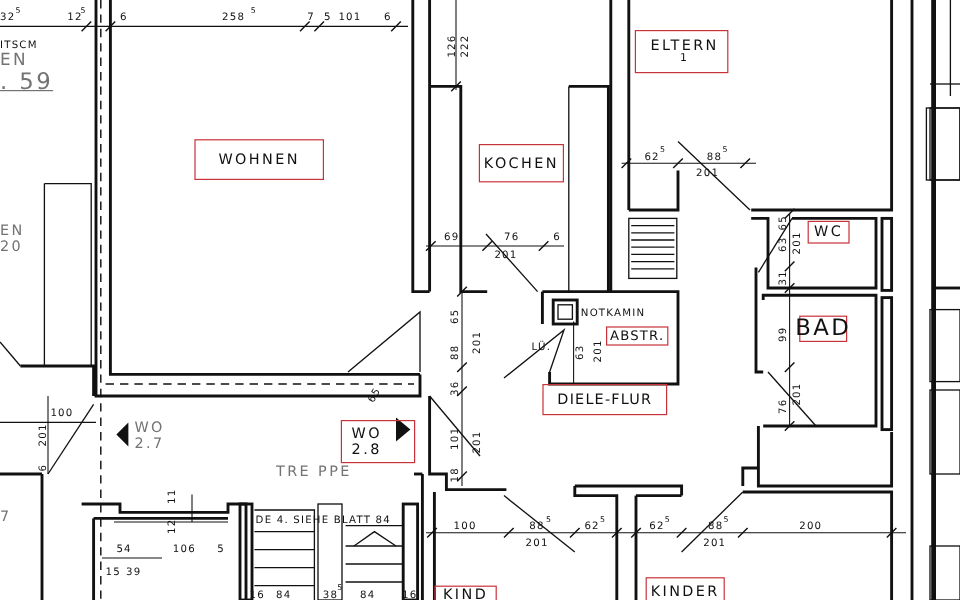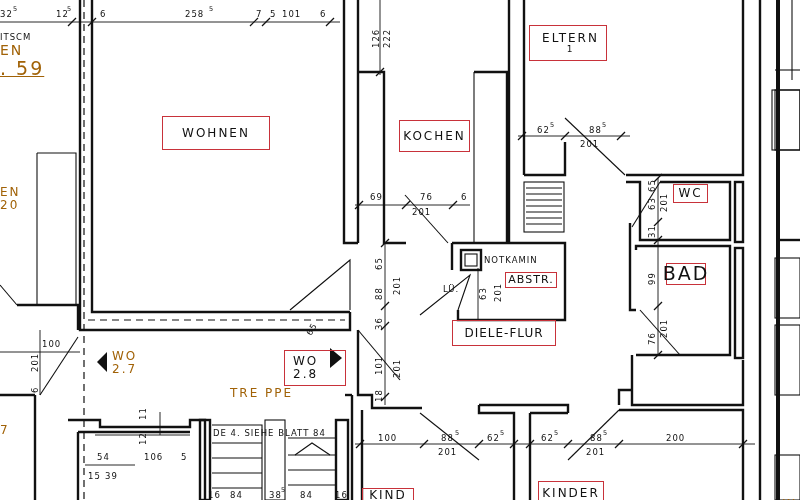--- a/index.html
+++ b/index.html
@@ -9,21 +9,21 @@
     .wall-thick { stroke: #111; stroke-width: 4; fill: none; }
     .thin { stroke: #111; stroke-width: 1.1; fill: none; }
     .dash { stroke: #111; stroke-width: 1.2; fill: none; stroke-dasharray: 7 5; }
     .dim { stroke: #111; stroke-width: 0.9; fill: none; }
     .tick { stroke: #111; stroke-width: 1.2; }
     .dtxt { font-family: "DejaVu Sans", sans-serif; font-size: 8.5px; fill: #111; letter-spacing: 1px; }
     .dsup { font-family: "DejaVu Sans", sans-serif; font-size: 6.5px; fill: #111; }
     .label-box { position: absolute; border: 1.6px solid #c8323a; background: transparent; box-sizing: border-box;
                  display: flex; align-items: center; justify-content: center; text-align: center;
                  font-family: "DejaVu Sans", sans-serif; color: #111; letter-spacing: 2px; font-size: 12px; line-height: 1.05; }
-    .plain-label { position: absolute; font-family: "DejaVu Sans", sans-serif; color: #a16207; letter-spacing: 2px; font-size: 12px; line-height: 1.1; }
+    .plain-label { position: absolute; font-family: "DejaVu Sans", sans-serif; color: #737373; letter-spacing: 2px; font-size: 12px; line-height: 1.1; }
     .sub { display: block; font-size: 12px; }
   </style>
 </head>
 <body>
 
 <svg id="plan" viewBox="0 0 800 500" xmlns="http://www.w3.org/2000/svg">
 
   <g>
 
     <polyline class="wall" points="92,0 92,312 350,312"></polyline>

